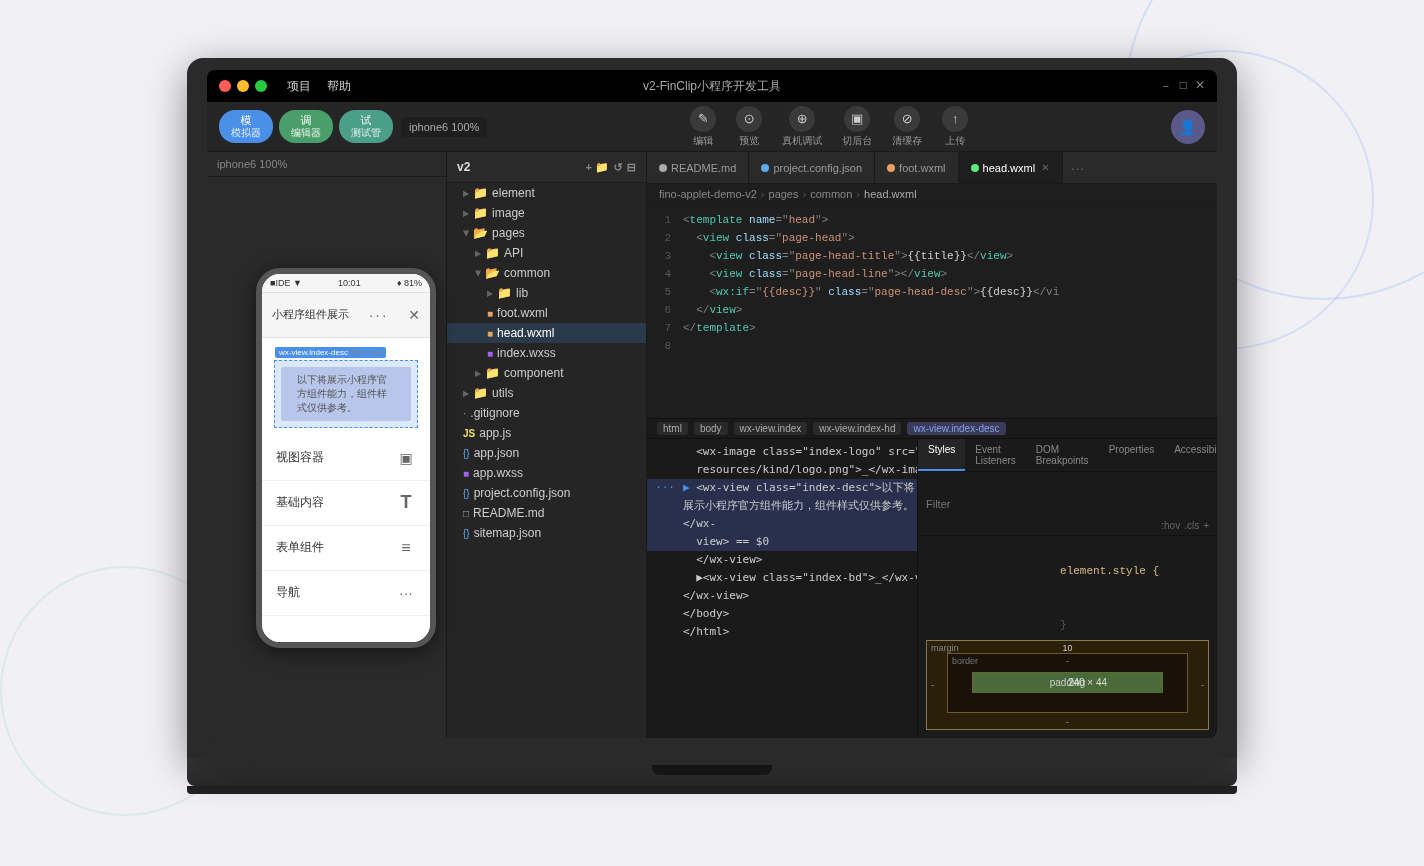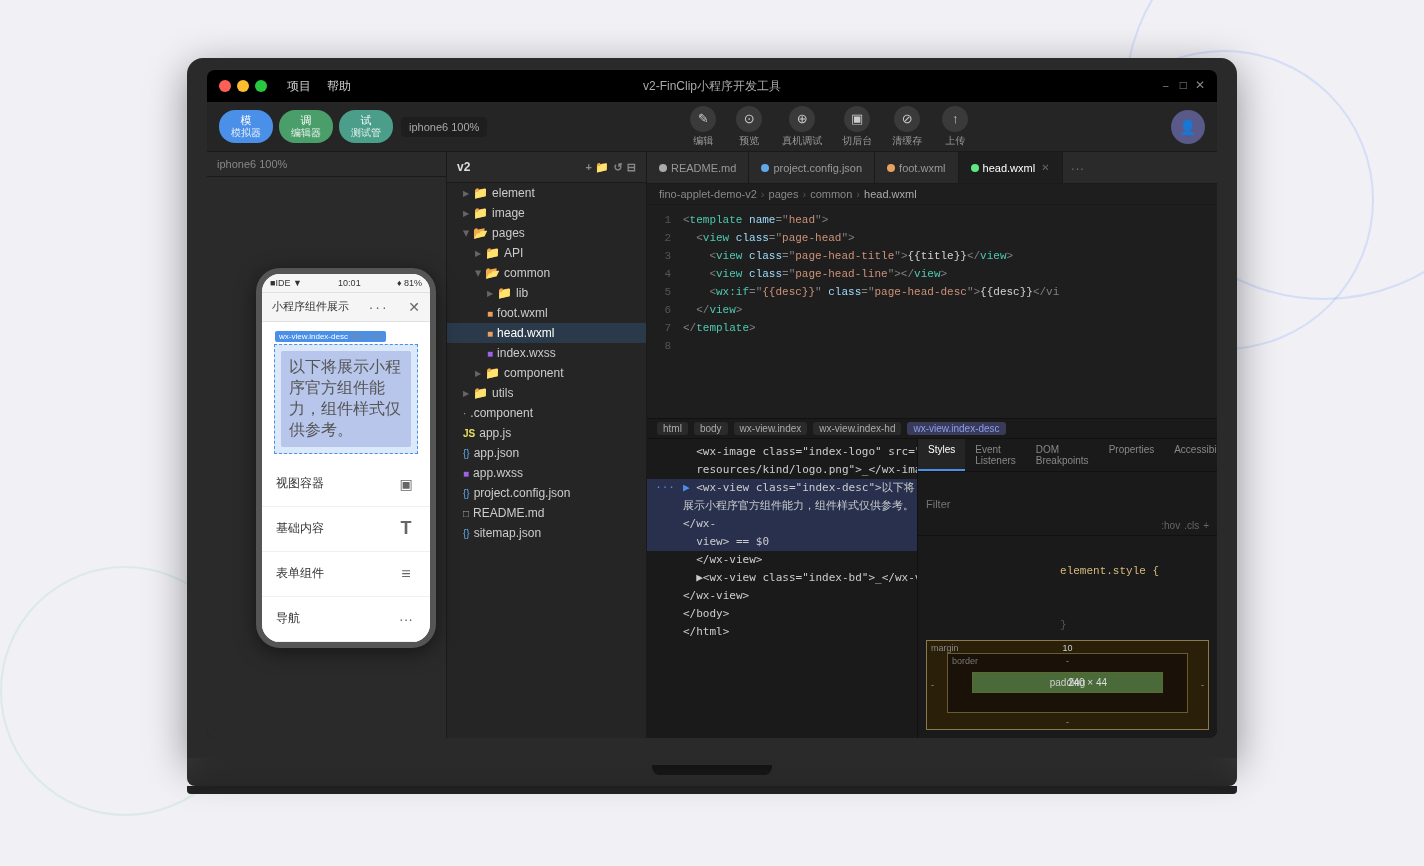--- a/index.html
+++ b/index.html
@@ -240,21 +240,21 @@
       background: #f5f5f5;
       padding: 4px 8px;
       display: flex;
       justify-content: space-between;
       font-size: 9px;
       color: #333;
       border-bottom: 1px solid #e0e0e0;
     }
     .phone-title-bar {
       background: #f5f5f5;
-      padding: 6px 10px;
+      padding: 14px 10px;
       display: flex;
       justify-content: space-between;
       align-items: center;
       font-size: 11px;
       color: #333;
       border-bottom: 1px solid #e0e0e0;
     }
     .phone-title-bar .more { color: #666; font-size: 14px; letter-spacing: 2px; }
     .phone-content {
       flex: 1;
@@ -278,23 +278,23 @@
       padding: 1px 4px;
       border-radius: 2px;
       white-space: nowrap;
     }
     .element-size {
       color: #888;
       font-size: 8px;
     }
     .element-text {
       background: rgba(100, 120, 200, 0.3);
-      padding: 6px 8px;
+      padding: 6px 16px;
       margin: 2px;
-      font-size: 16px;
+      font-size: 10px;
       color: #555;
       border-radius: 2px;
     }
     .phone-list-item {
       display: flex;
       justify-content: space-between;
       align-items: center;
       padding: 12px 14px;
       border-bottom: 1px solid #f0f0f0;
       font-size: 12px;
@@ -811,21 +811,21 @@
             <span class="folder-icon">📁</span>
             <span>component</span>
           </div>
           <div class="tree-item tree-indent-1">
             <span class="chevron">▶</span>
             <span class="folder-icon">📁</span>
             <span>utils</span>
           </div>
           <div class="tree-item tree-indent-1">
             <span class="file-icon-other">·</span>
-            <span>.component</span>
+            <span>.gitignore</span>
           </div>
           <div class="tree-item tree-indent-1">
             <span class="file-icon-js">JS</span>
             <span>app.js</span>
           </div>
           <div class="tree-item tree-indent-1">
             <span class="file-icon-json">{}</span>
             <span>app.json</span>
           </div>
           <div class="tree-item tree-indent-1">

